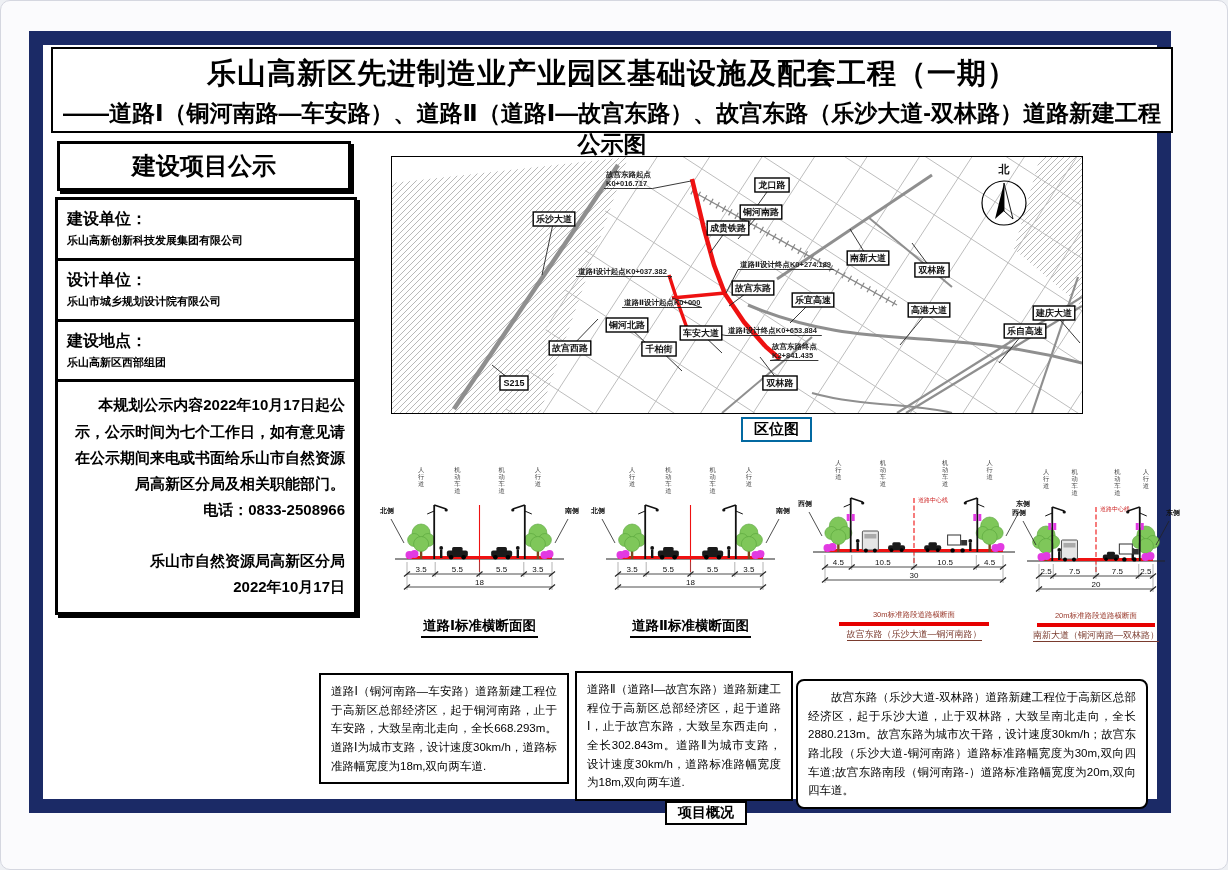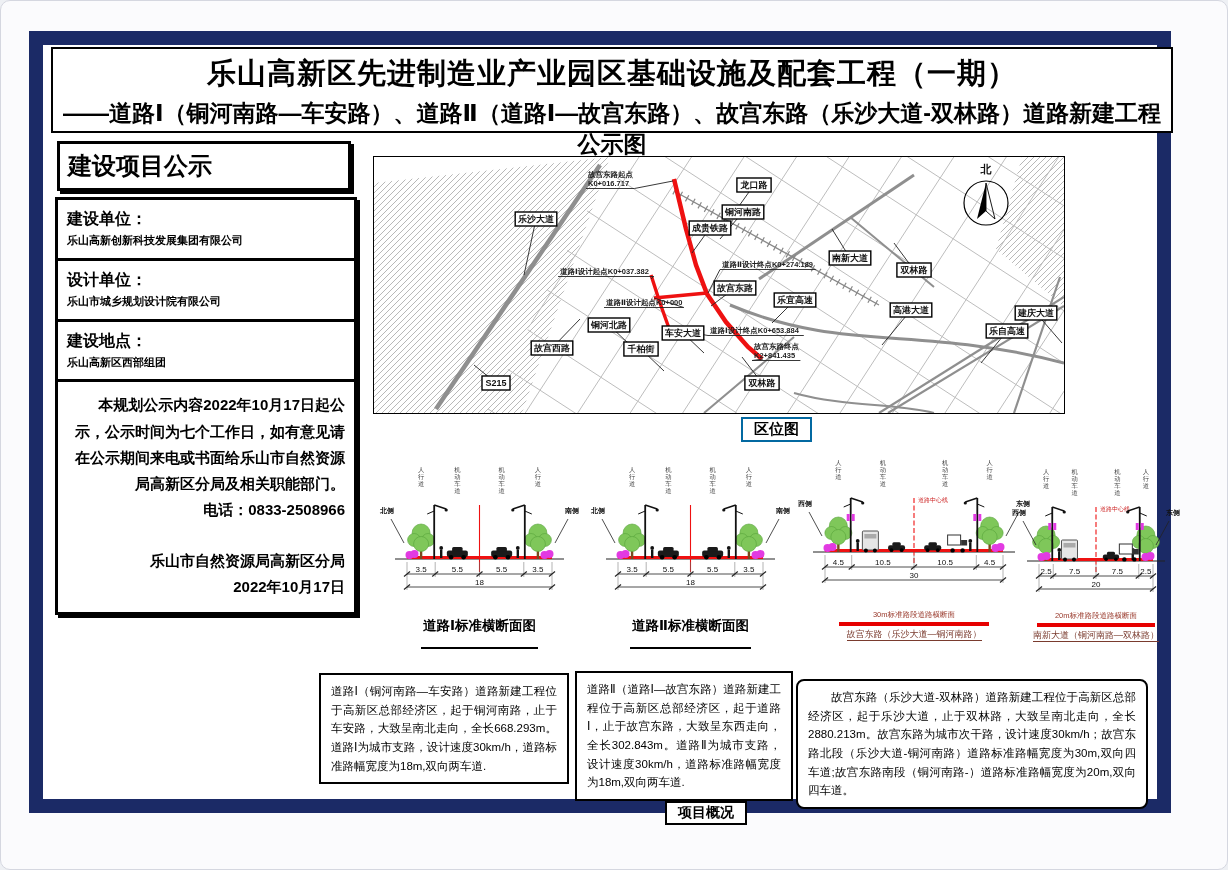--- a/index.html
+++ b/index.html
@@ -6,43 +6,43 @@
   *{box-sizing:border-box;}
   body{font-family:"Liberation Sans","DejaVu Sans",sans-serif;color:#000;}
   .page{position:relative;width:1228px;height:870px;background:#fbfbfd;border:1px solid #d5d7e0;border-radius:10px;overflow:hidden;}
   .frame{position:absolute;left:28px;top:30px;width:1142px;height:782px;border:14px solid #1b2a66;background:#fff;}
   
   .title-box{position:absolute;left:8px;top:2px;width:1122px;height:86px;border:2px solid #000;text-align:center;background:#fff;}
   .t1{font-size:29px;font-weight:bold;letter-spacing:1px;margin-top:5px;}
   .t2{font-size:23px;font-weight:bold;margin-top:4px;}
   
   .panel{position:absolute;left:12px;top:96px;width:302px;}
-  .panel-header{border:3px solid #000;box-shadow:3px 3px 0 #000;font-size:24px;font-weight:bold;padding:6px 8px;background:#fff;margin:0 6px 6px 2px;}
+  .panel-header{border:3px solid #000;box-shadow:3px 3px 0 #000;font-size:24px;font-weight:bold;text-align:center;padding:6px 0;background:#fff;margin:0 6px 6px 2px;}
   .panel-body{border:3px solid #000;box-shadow:3px 3px 0 #000;background:#fff;}
   .prow{border-bottom:3px solid #000;padding:5px 9px 8px;}
   .prow:last-child{border-bottom:none;}
   .plabel{font-size:16px;font-weight:bold;line-height:1.7;}
   .pvalue{font-size:11px;font-weight:bold;line-height:1.6;}
   .pnotice{padding:10px 9px 12px;}
   .pnotice p{margin:0;font-size:15px;font-weight:bold;line-height:1.75;text-align:right;}
   .pnotice .ind{text-indent:2em;}
   .pnotice .right{text-align:right;}
   .pnotice .agency{margin-top:24px;}
   
-  .map-wrap{position:absolute;left:330px;top:111px;width:692px;height:258px;border:1px solid #000;background:#fff;}
+  .map-wrap{position:absolute;left:348px;top:111px;width:692px;height:258px;border:1px solid #000;background:#fff;}
   .map-caption{position:absolute;left:698px;top:372px;border:2px solid #0369a1;font-weight:bold;font-size:15px;padding:1px 11px;background:#fff;}
   svg text{font-family:"Liberation Sans","DejaVu Sans",sans-serif;}
   
   .sec{position:absolute;text-align:center;}
   .sec0{left:334px;top:418px;width:205px;}
   .sec1{left:545px;top:418px;width:205px;}
   .sec2{left:752px;top:411px;width:238px;}
   .sec3{left:966px;top:420px;width:174px;}
   .sec-caption{font-weight:bold;font-size:13.5px;margin-top:4px;}
-  .sec-caption span{border-bottom:2px solid #000;padding:0 2px 14px;}
+  .sec-caption span{border-bottom:2px solid #000;padding:0 2px 3px;}
   .cap-small{font-size:7.5px;color:#99392b;margin-top:2px;}
   .redbar{height:4px;background:#e60000;margin:2px auto;}
   .bar3{width:150px;}
   .bar4{width:118px;}
   .cap-name{font-size:9px;color:#7a3b2e;margin-top:1px;}
   .cap-name span{border-bottom:1px solid #7a3b2e;padding-bottom:1px;}
   
   .desc{position:absolute;border:2px solid #000;padding:7px 10px;font-size:11.5px;line-height:1.62;text-align:justify;background:#fff;}
   .desc p{margin:0;}
   .desc.ind p{text-indent:2em;}

